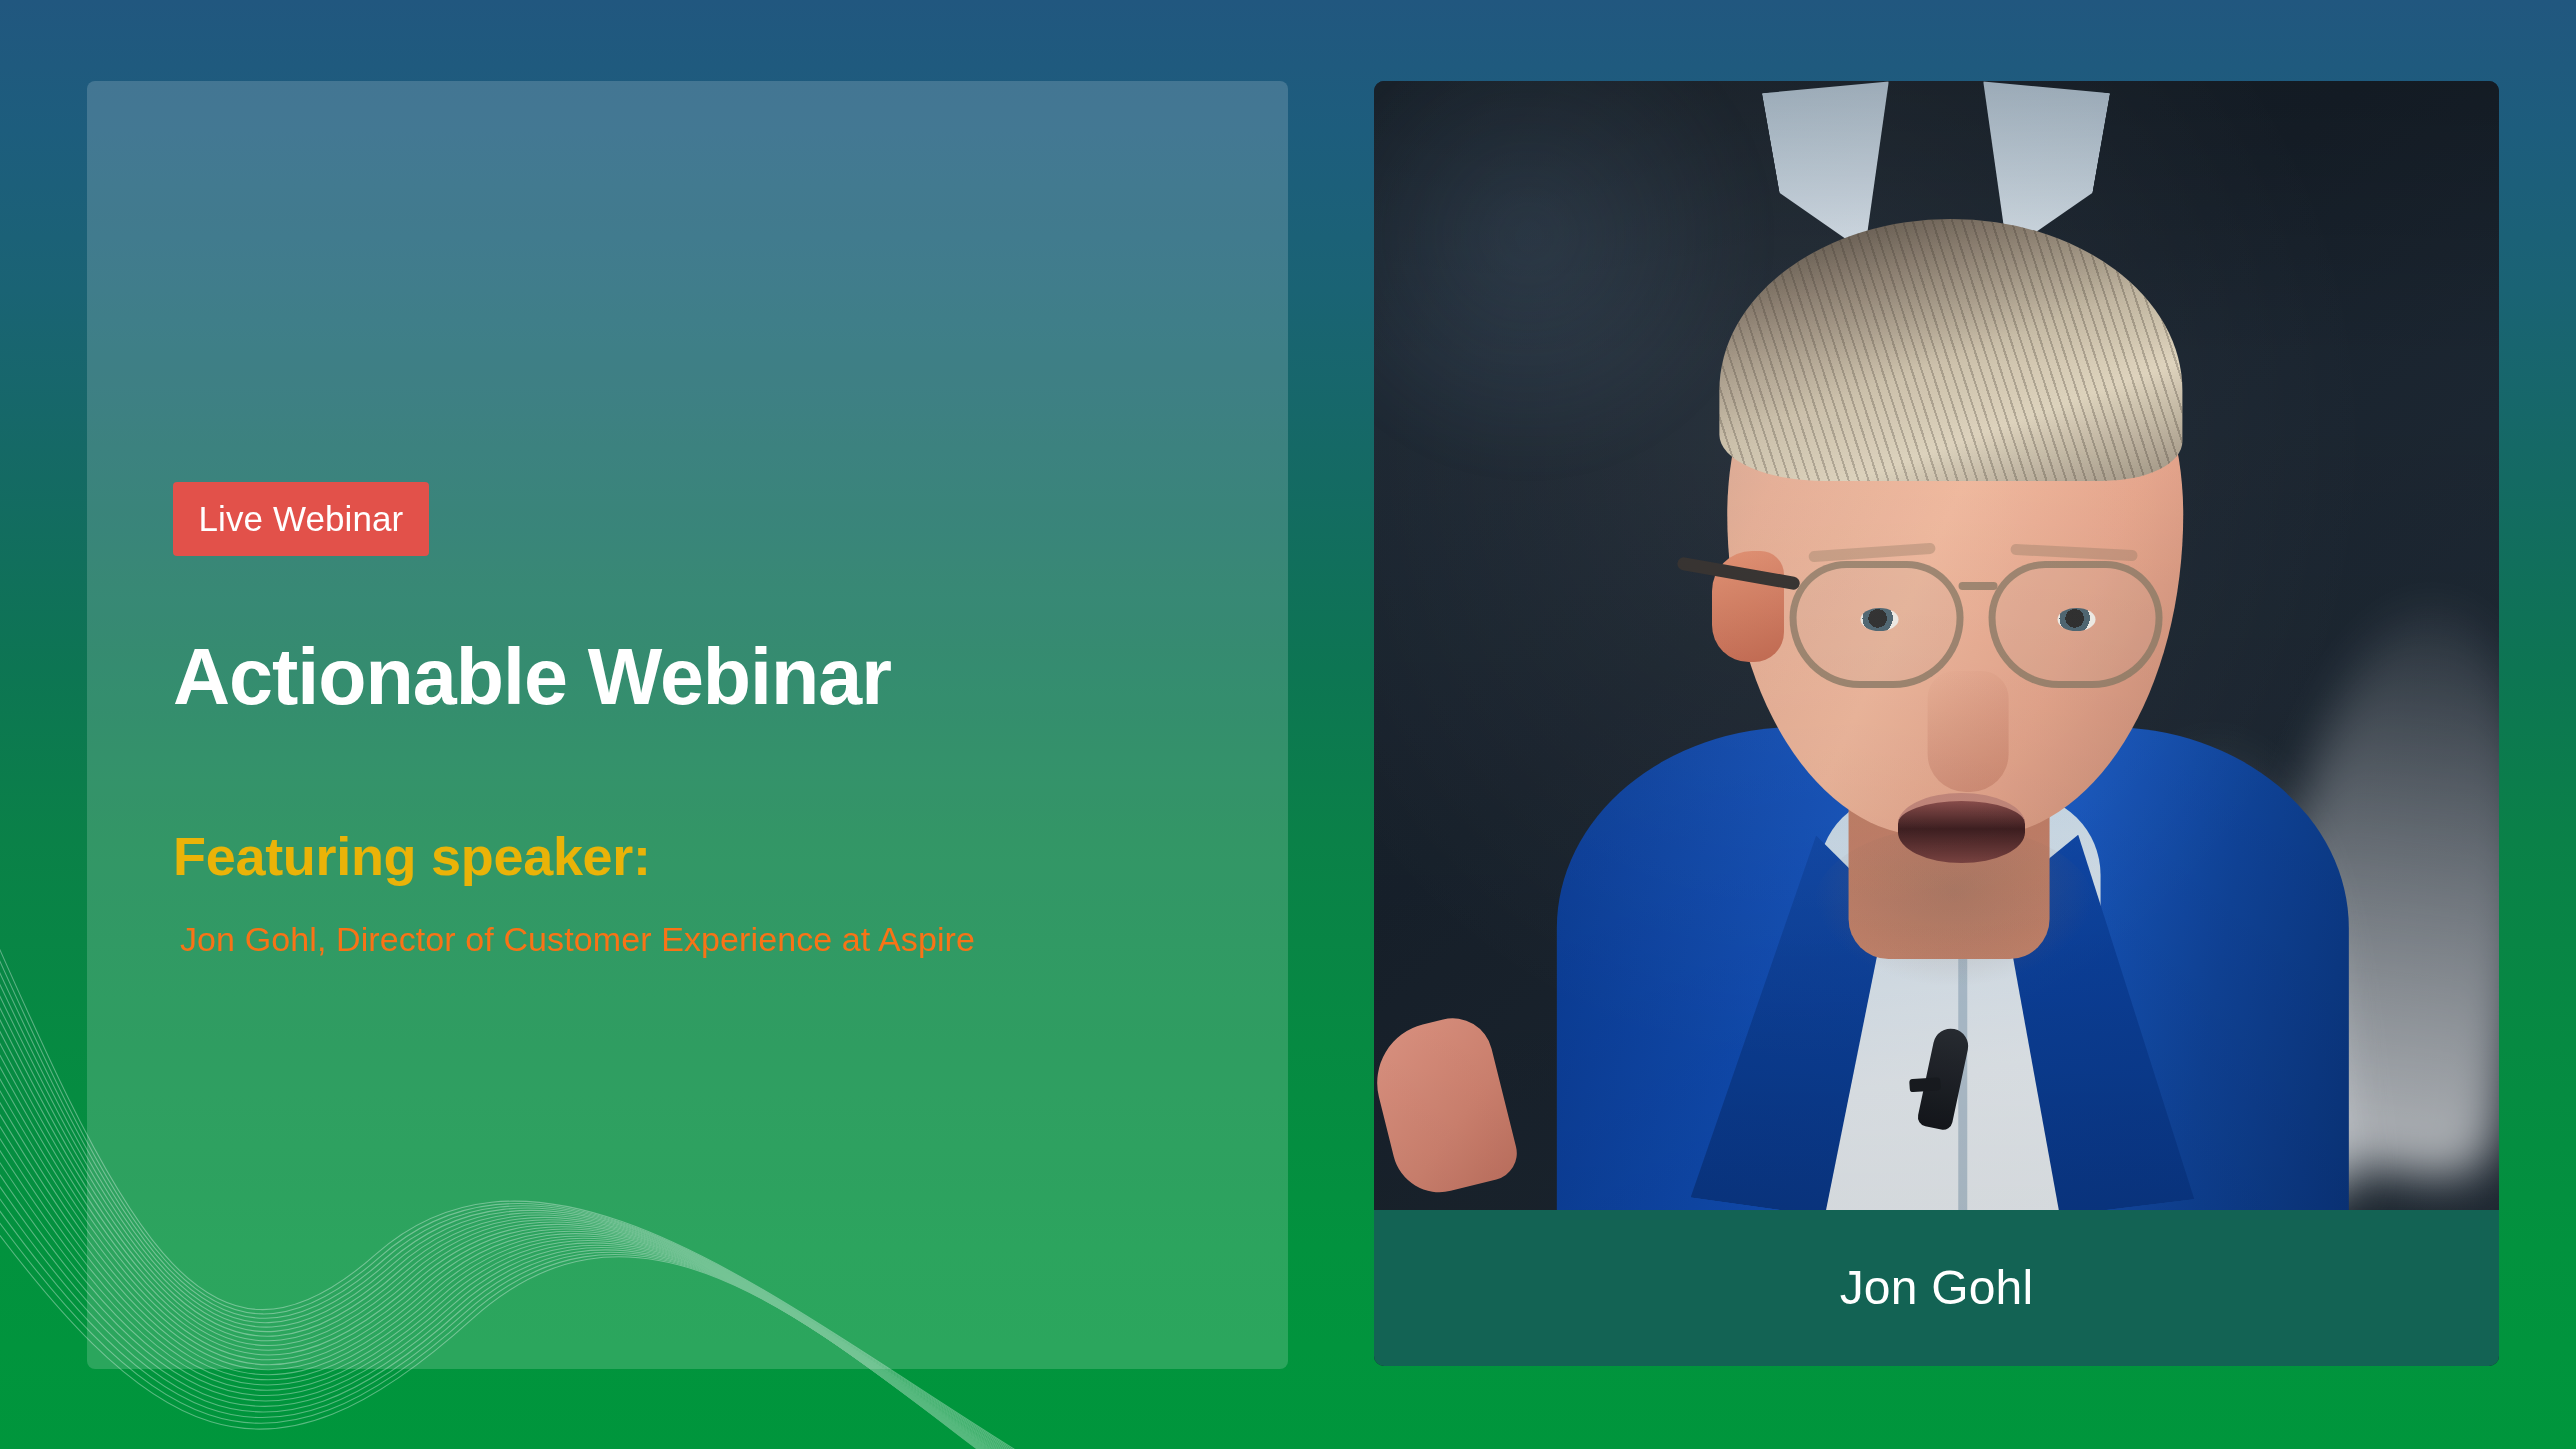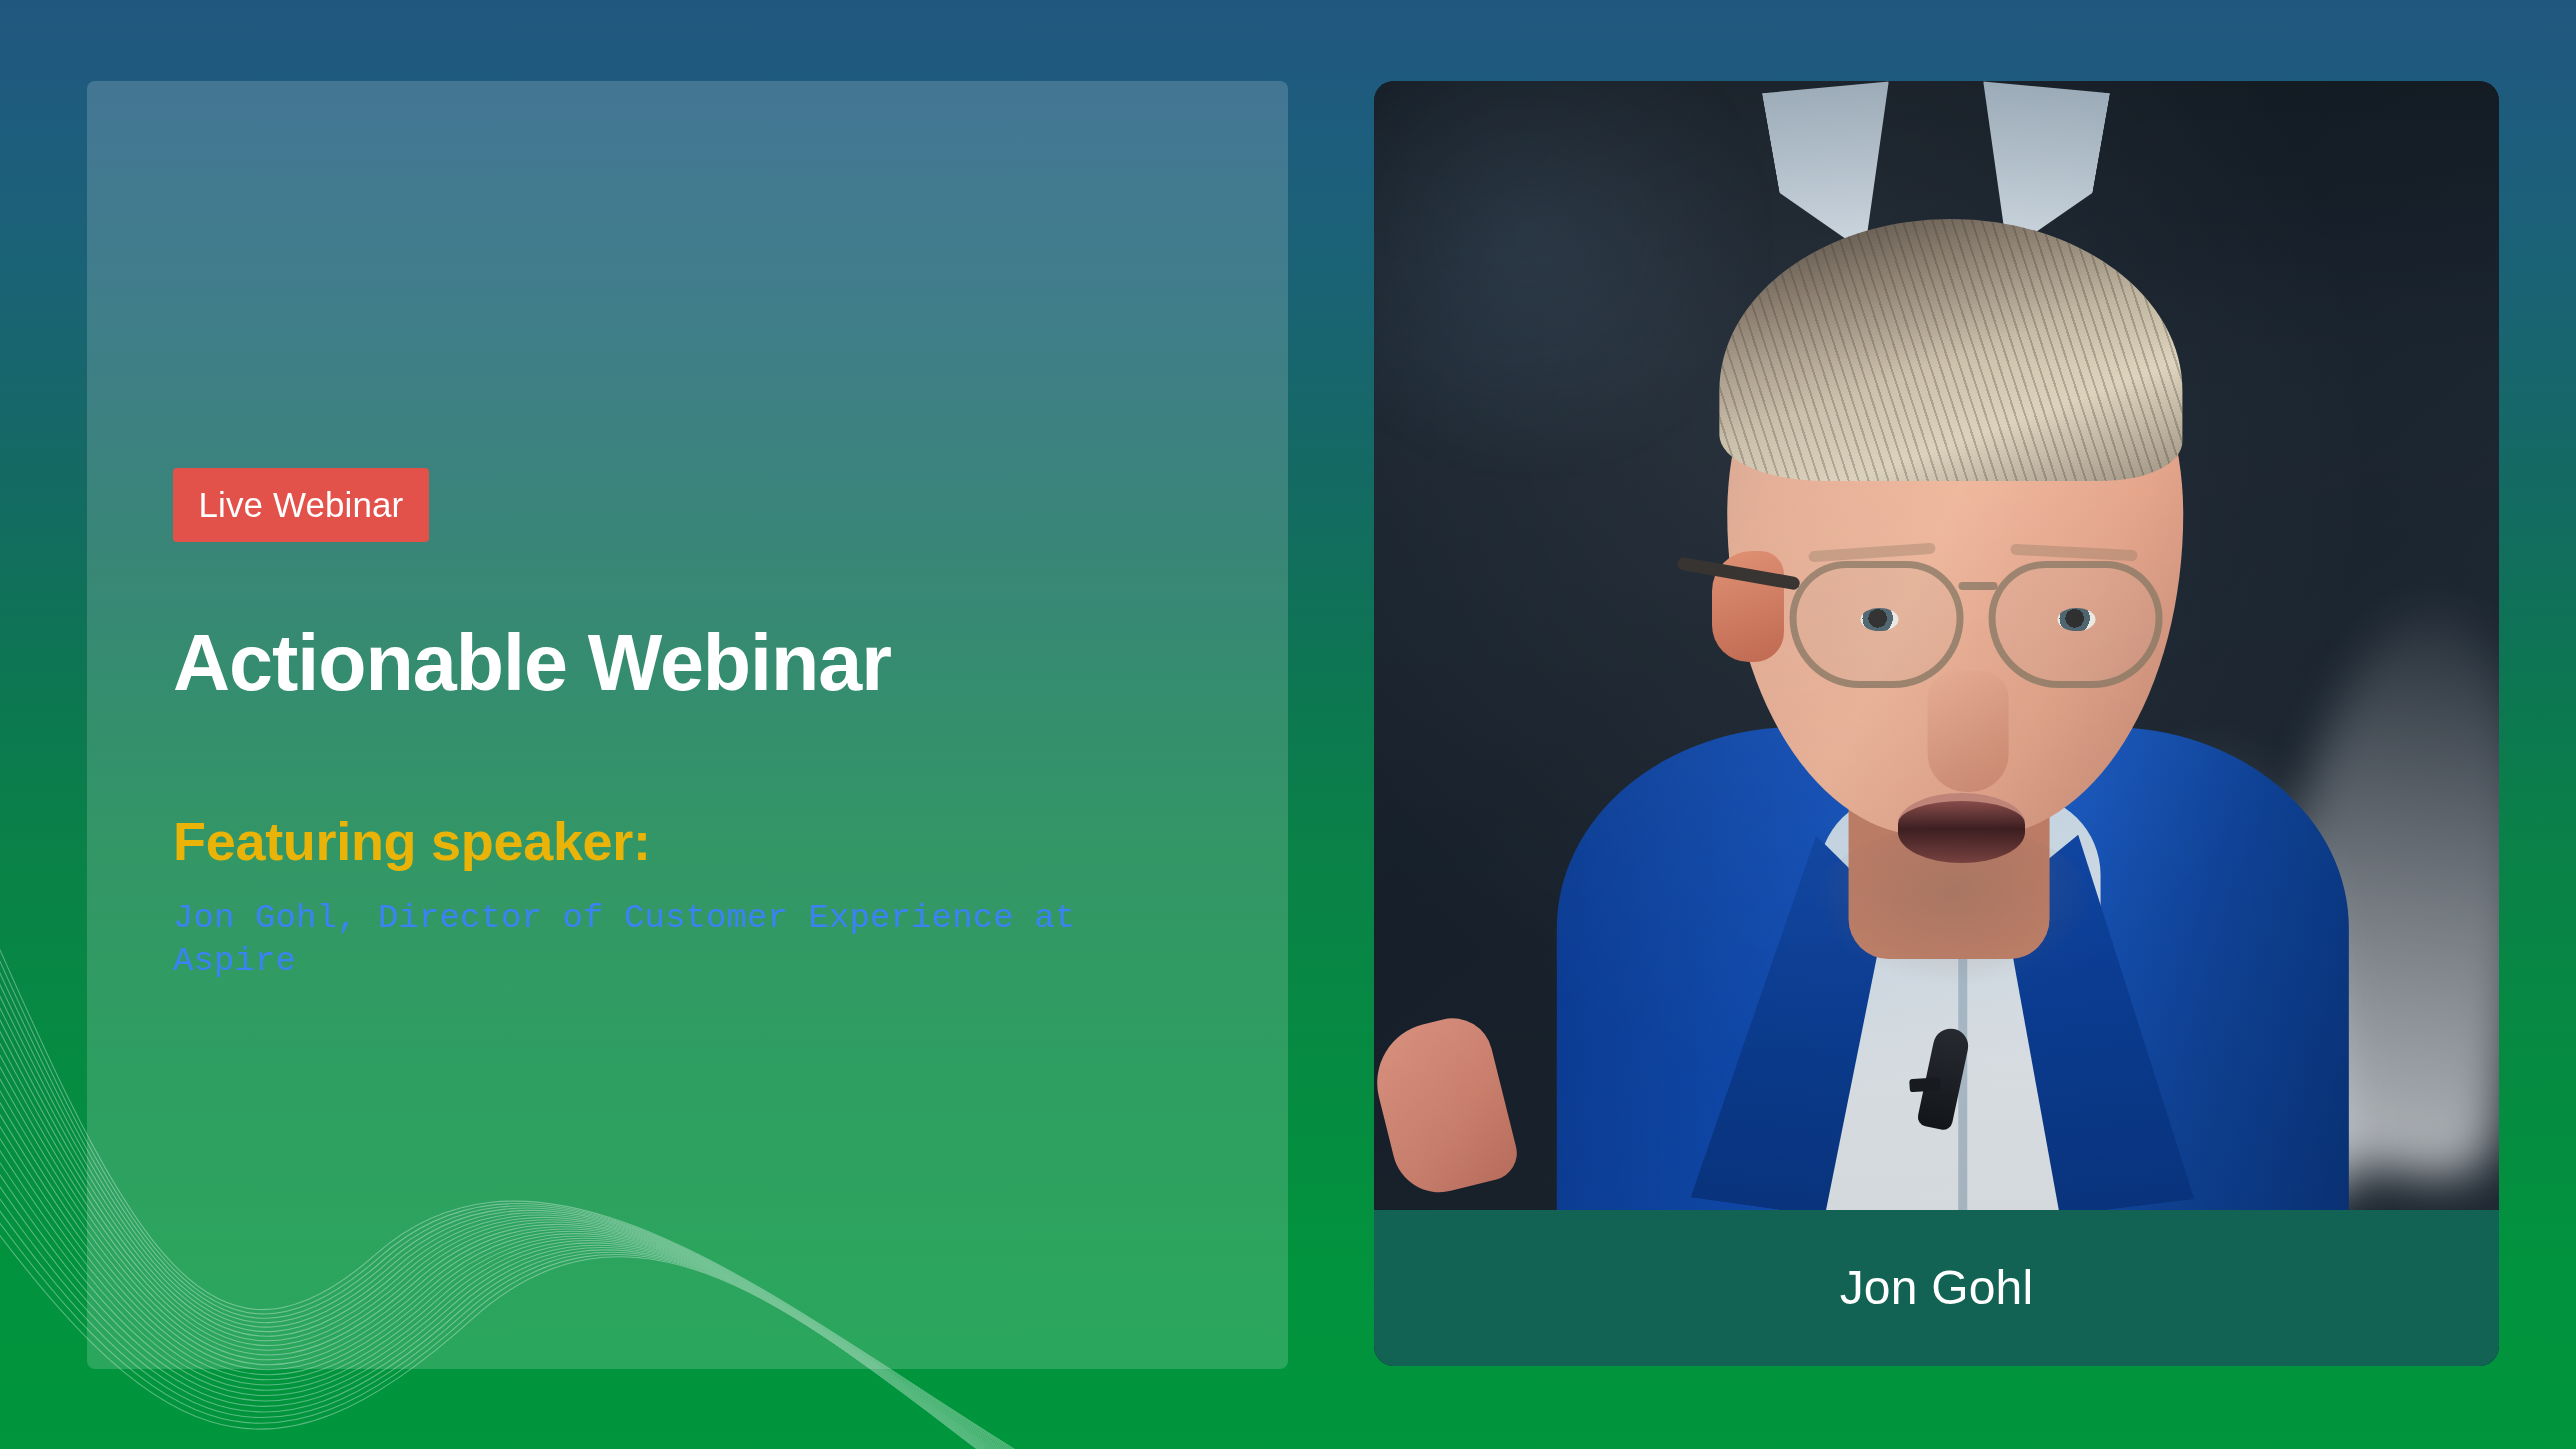--- a/index.html
+++ b/index.html
@@ -87,37 +87,36 @@
 
   .speaker-label {
     color: #eab308;
     font-size: 54px;
     font-weight: 700;
     line-height: 1.2;
     letter-spacing: -0.3px;
     margin: 0 0 23px 0;
   }
   .speaker-credit {
-    color: #3b82f6;
+    color: #f97316;
     font-size: 34px;
     font-weight: 400;
     line-height: 1.25;
     letter-spacing: 0.1px;
-    margin: 0;
-    font-family: Liberation Mono, monospace;
+    margin: 7px;
   }
 
   
   .photo-card {
     position: absolute;
     left: 1374px;
     top: 81px;
     width: 1125px;
     height: 1285px;
-    border-radius: 20px;
+    border-radius: 10px;
     overflow: hidden;
     background: #16202b;
     display: flex;
     flex-direction: column;
   }
 
   .photo {
     position: relative;
     flex: 1 1 auto;
     overflow: hidden;

